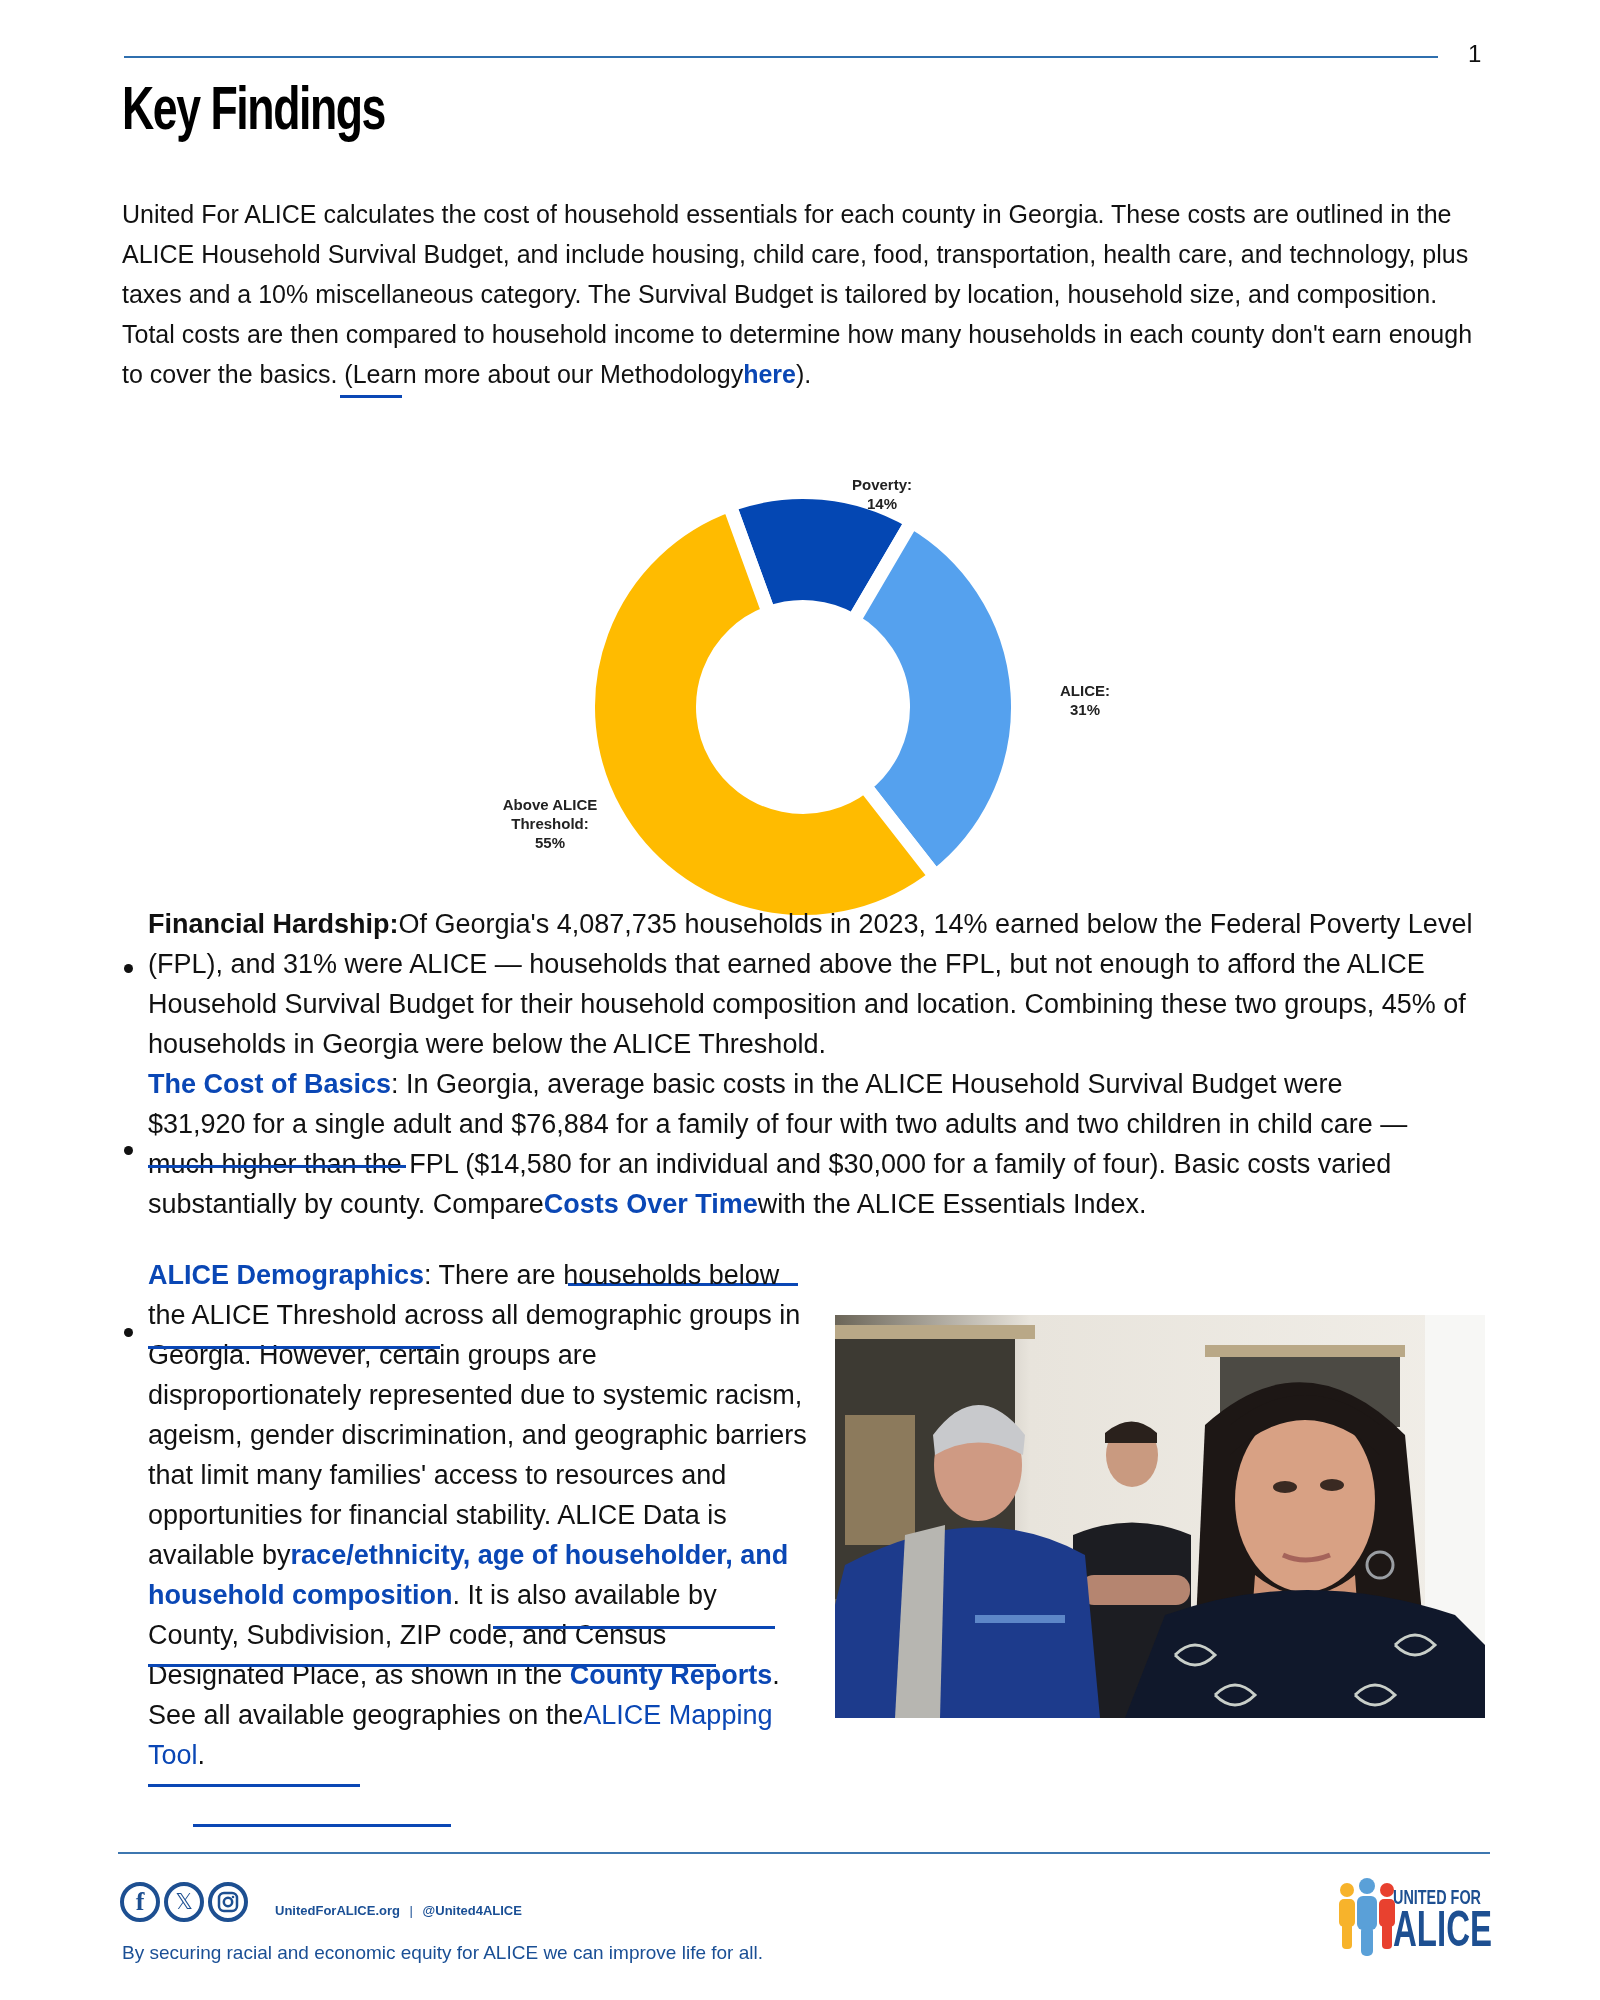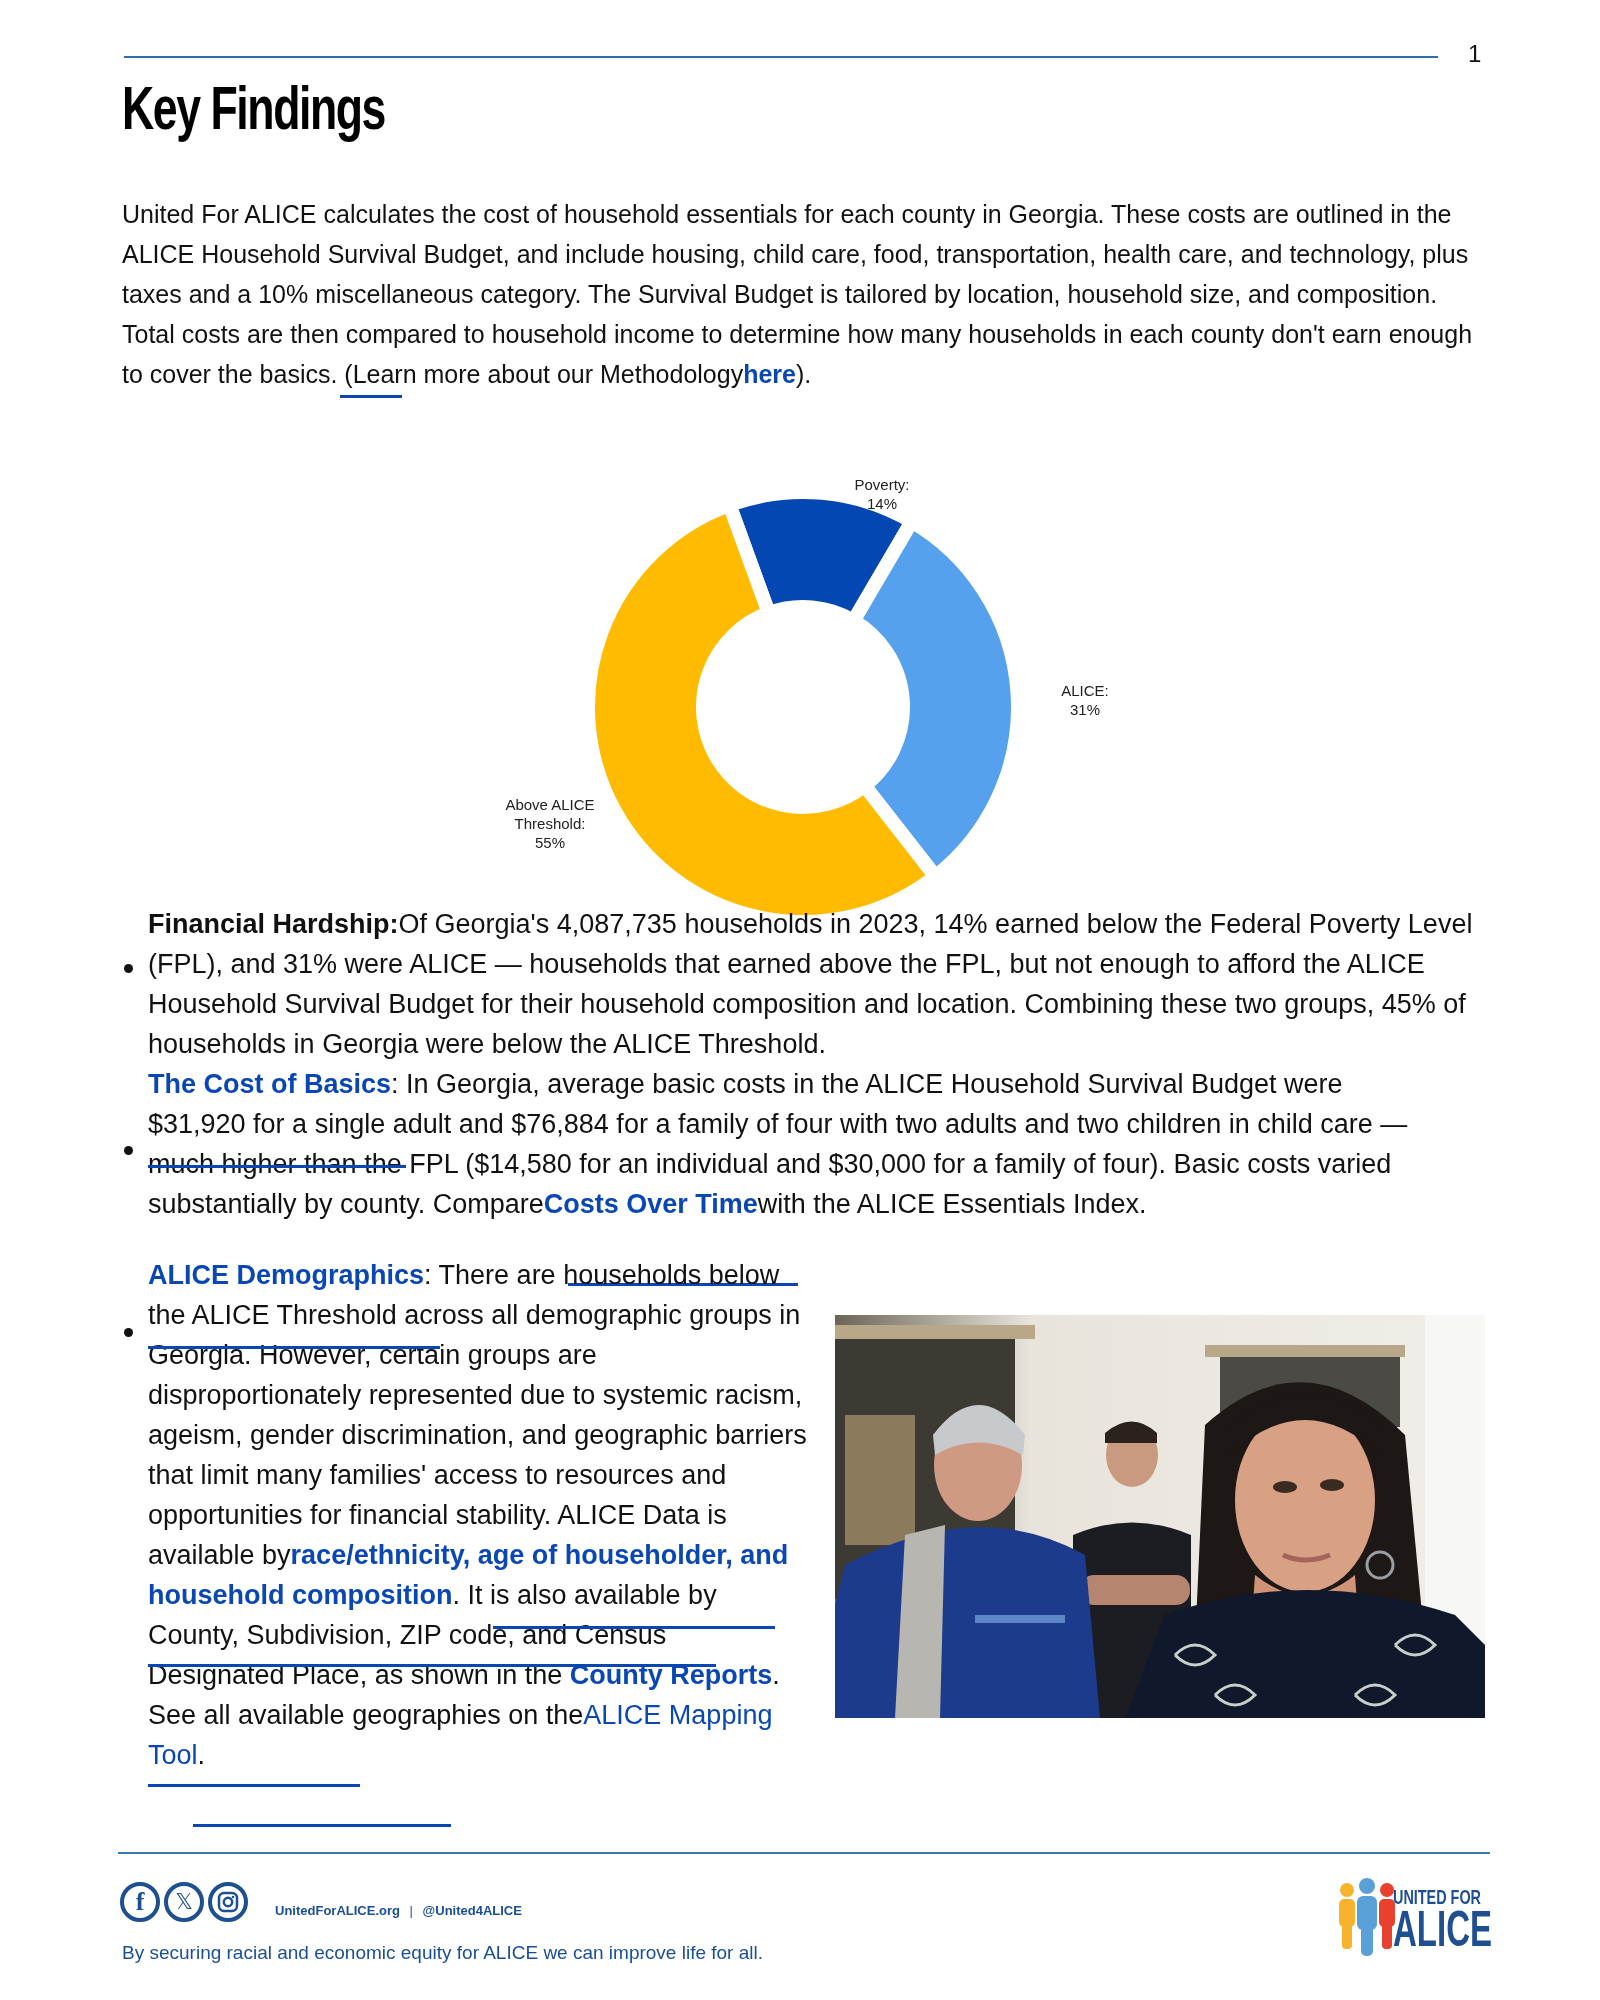--- a/index.html
+++ b/index.html
@@ -7,21 +7,21 @@
          font-family:"Liberation Sans", sans-serif; color:#111; }
   .abs { position:absolute; }
   .rule { position:absolute; height:2px; background:#2f6fae; }
   .page-num { position:absolute; left:1468px; top:40px; font-size:24px; color:#111; }
   .title { position:absolute; left:122px; top:72px; font-family:"Liberation Sans Narrow","Liberation Sans", sans-serif;
            font-weight:bold; font-size:62px; letter-spacing:-2px; transform:scaleX(0.72); transform-origin:left top; color:#000; }
   .intro { position:absolute; left:122px; top:150px; width:1360px; font-size:25px; line-height:40px; color:#111;margin-top:44px; }
   .link { color:#0a47b5; font-weight:bold; }
   .link-plain { color:#0a47b5; }
   .uline { position:absolute; height:3px; background:#0a47b5; }
-  .chart-wrap { position:absolute; left:470px; top:420px; width:680px; height:520px; }
+  .chart-wrap { position:absolute; left:470px; top:420px; width:680px; height:520px;font-weight:bold; }
   .chart-label { font-family:"Liberation Sans", sans-serif; font-size:15px; fill:#222; }
   .bullets { position:absolute; left:148px; top:904px; width:1350px; font-size:27px; line-height:40px; color:#111; }
   .bullets p { margin:0; }
   .dot { position:absolute; width:9px; height:9px; border-radius:50%; background:#111; }
   .demo { position:absolute; left:148px; top:1275px; width:660px; font-size:27px; line-height:40px; color:#111; }
   .photo { position:absolute; left:835px; top:1315px; width:650px; height:403px; overflow:hidden; background:#e9e6e0; }
   .footer-text { position:absolute; font-family:"Liberation Sans", sans-serif; color:#1a4f95; }
   .social { position:absolute; top:1882px; width:40px; height:40px; border:4px solid #1d4f91; border-radius:50%;
             box-sizing:border-box; display:flex; align-items:center; justify-content:center; color:#1d4f91; font-weight:bold; }
 </style>

